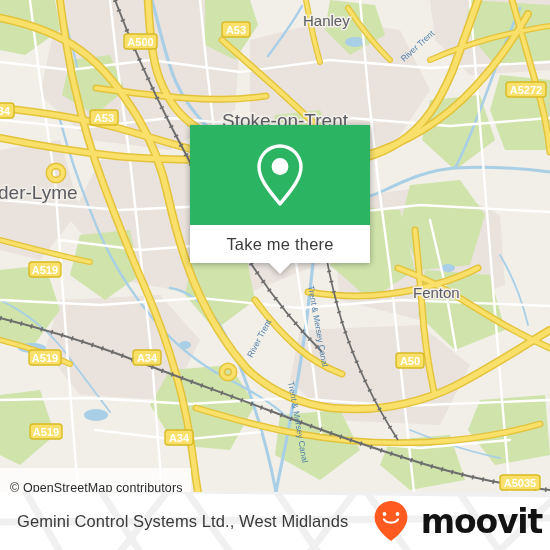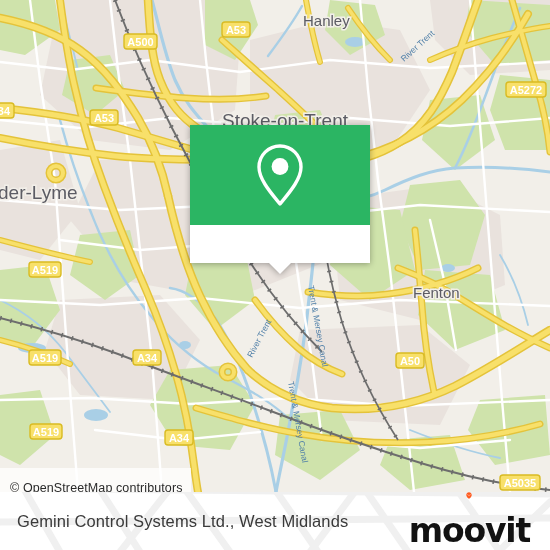--- a/index.html
+++ b/index.html
@@ -53,22 +53,22 @@
     position:absolute;left:0;top:492px;width:550px;height:58px;
     background:#fef9c3;overflow:hidden;
   }
   #footer-bg{position:absolute;left:0;top:0;opacity:1;}
   #footer-title{
     position:absolute;left:17px;top:0;height:58px;
     display:flex;align-items:center;
     font-size:16.5px;color:#3a3a3a;letter-spacing:.1px;white-space:nowrap;
   }
   #brand{
-    position:absolute;right:20px;top:0;height:58px;
-    display:flex;align-items:center;gap:12px;flex-direction:column;
+    position:absolute;right:8px;top:0;height:58px;
+    display:flex;align-items:center;gap:12px;
   }
   #brand .word{
     font-size:33px;font-weight:bold;color:#121212;letter-spacing:-1.2px;
     font-family:"DejaVu Sans", sans-serif;
   }
 
   
   .shield-txt{font-family:"Liberation Sans",sans-serif;font-weight:bold;font-size:11px;fill:#fff;}
   .place-lg{font-family:"Liberation Sans",sans-serif;font-size:19px;fill:#5c5c64;}
   .place-md{font-family:"Liberation Sans",sans-serif;font-size:15px;fill:#5c5c64;}
@@ -307,20 +307,21 @@
   </div>
 
   <div id="popup">
     <div id="popup-head">
       <svg width="56" height="66" viewBox="0 0 56 66">
         <path d="M28 4 C16.4 4 7 13.4 7 25 C7 38 20 52 28 62 C36 52 49 38 49 25 C49 13.4 39.6 4 28 4 Z" fill="none" stroke="#ffffff" stroke-width="3.4" stroke-linejoin="round"></path>
         <circle cx="28" cy="24.5" r="8.4" fill="#ffffff"></circle>
       </svg>
     </div>
     <div id="popup-foot">
+      <span class="lbl">Take me there</span>
       <div id="popup-tail"></div>
     </div>
   </div>
 
   <div id="footer">
     <svg id="footer-bg" width="550" height="58" viewBox="0 0 550 58">
       <rect width="550" height="58" fill="#ffffff"></rect>
       <g stroke="#f0f0f0" stroke-width="7" fill="none" stroke-linecap="round">
         <path d="M20,-10 L60,60"></path>
         <path d="M95,-10 L140,60"></path>

